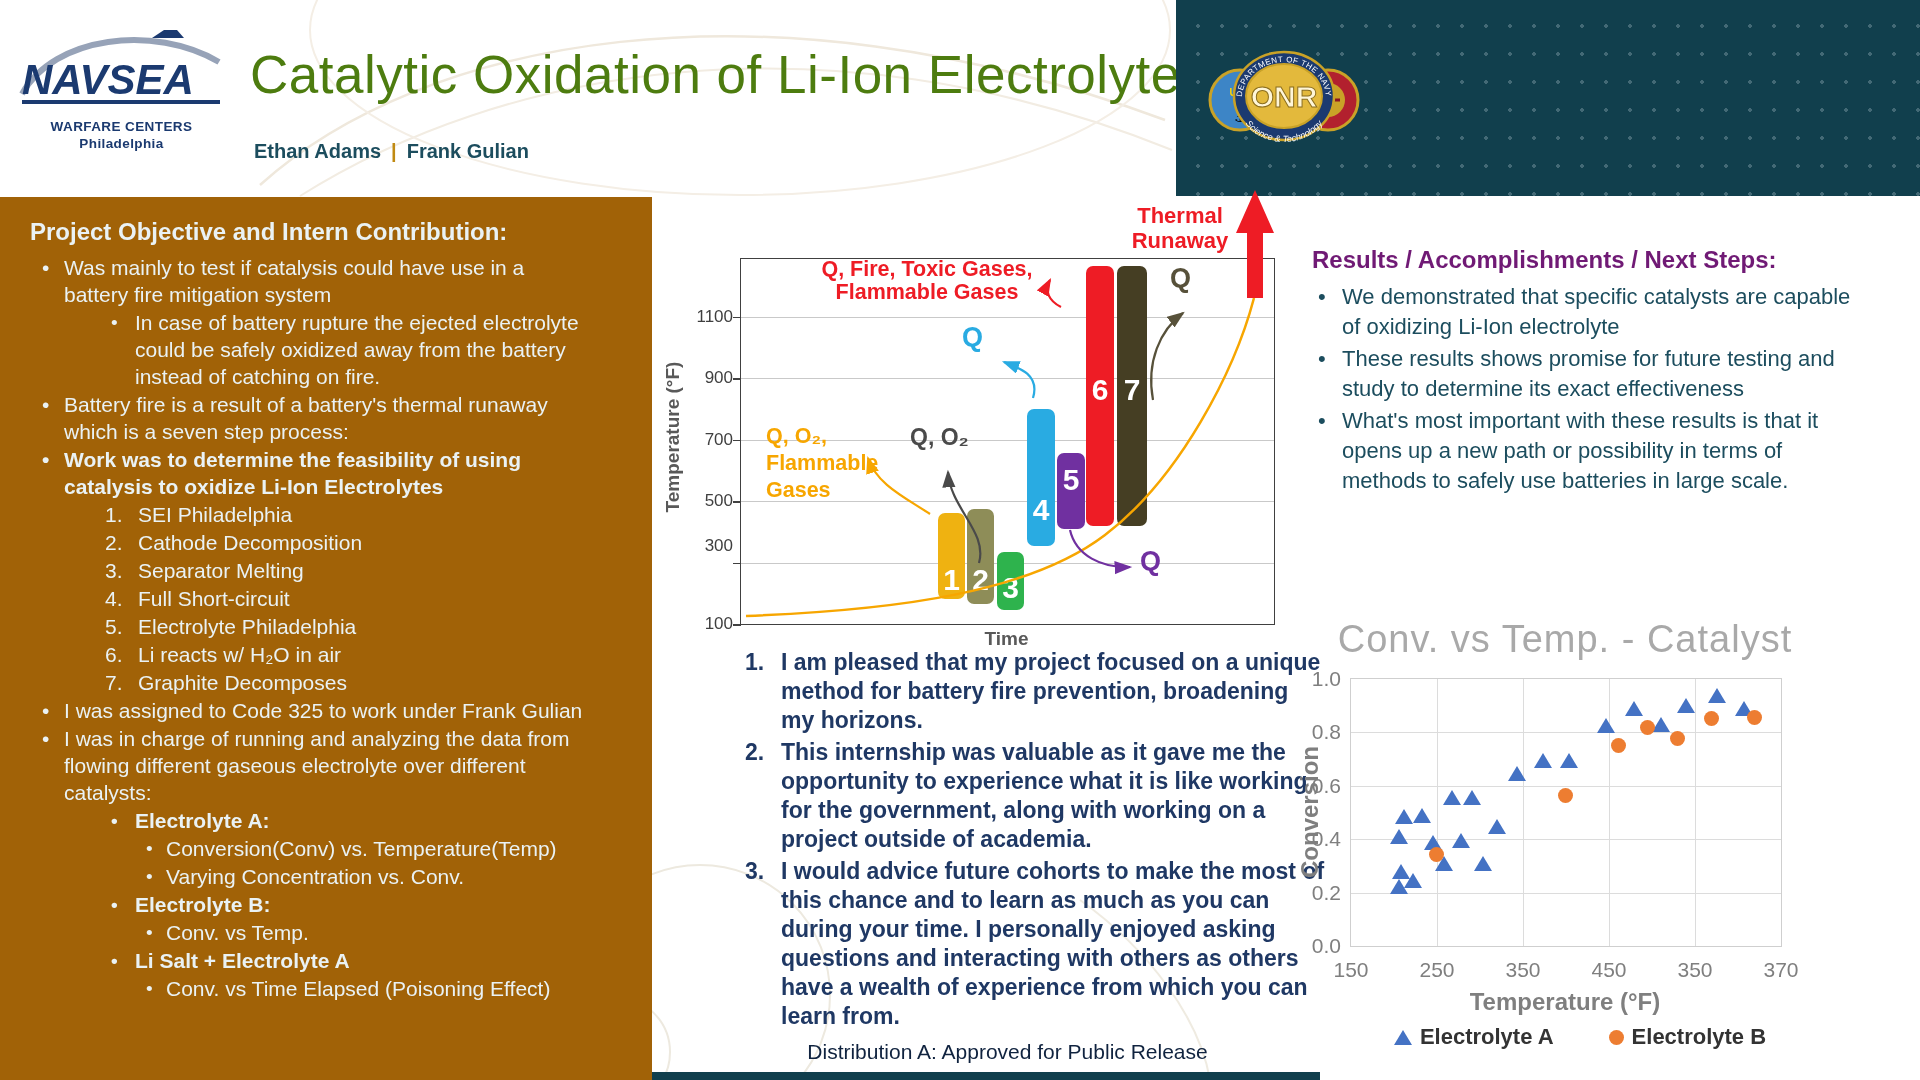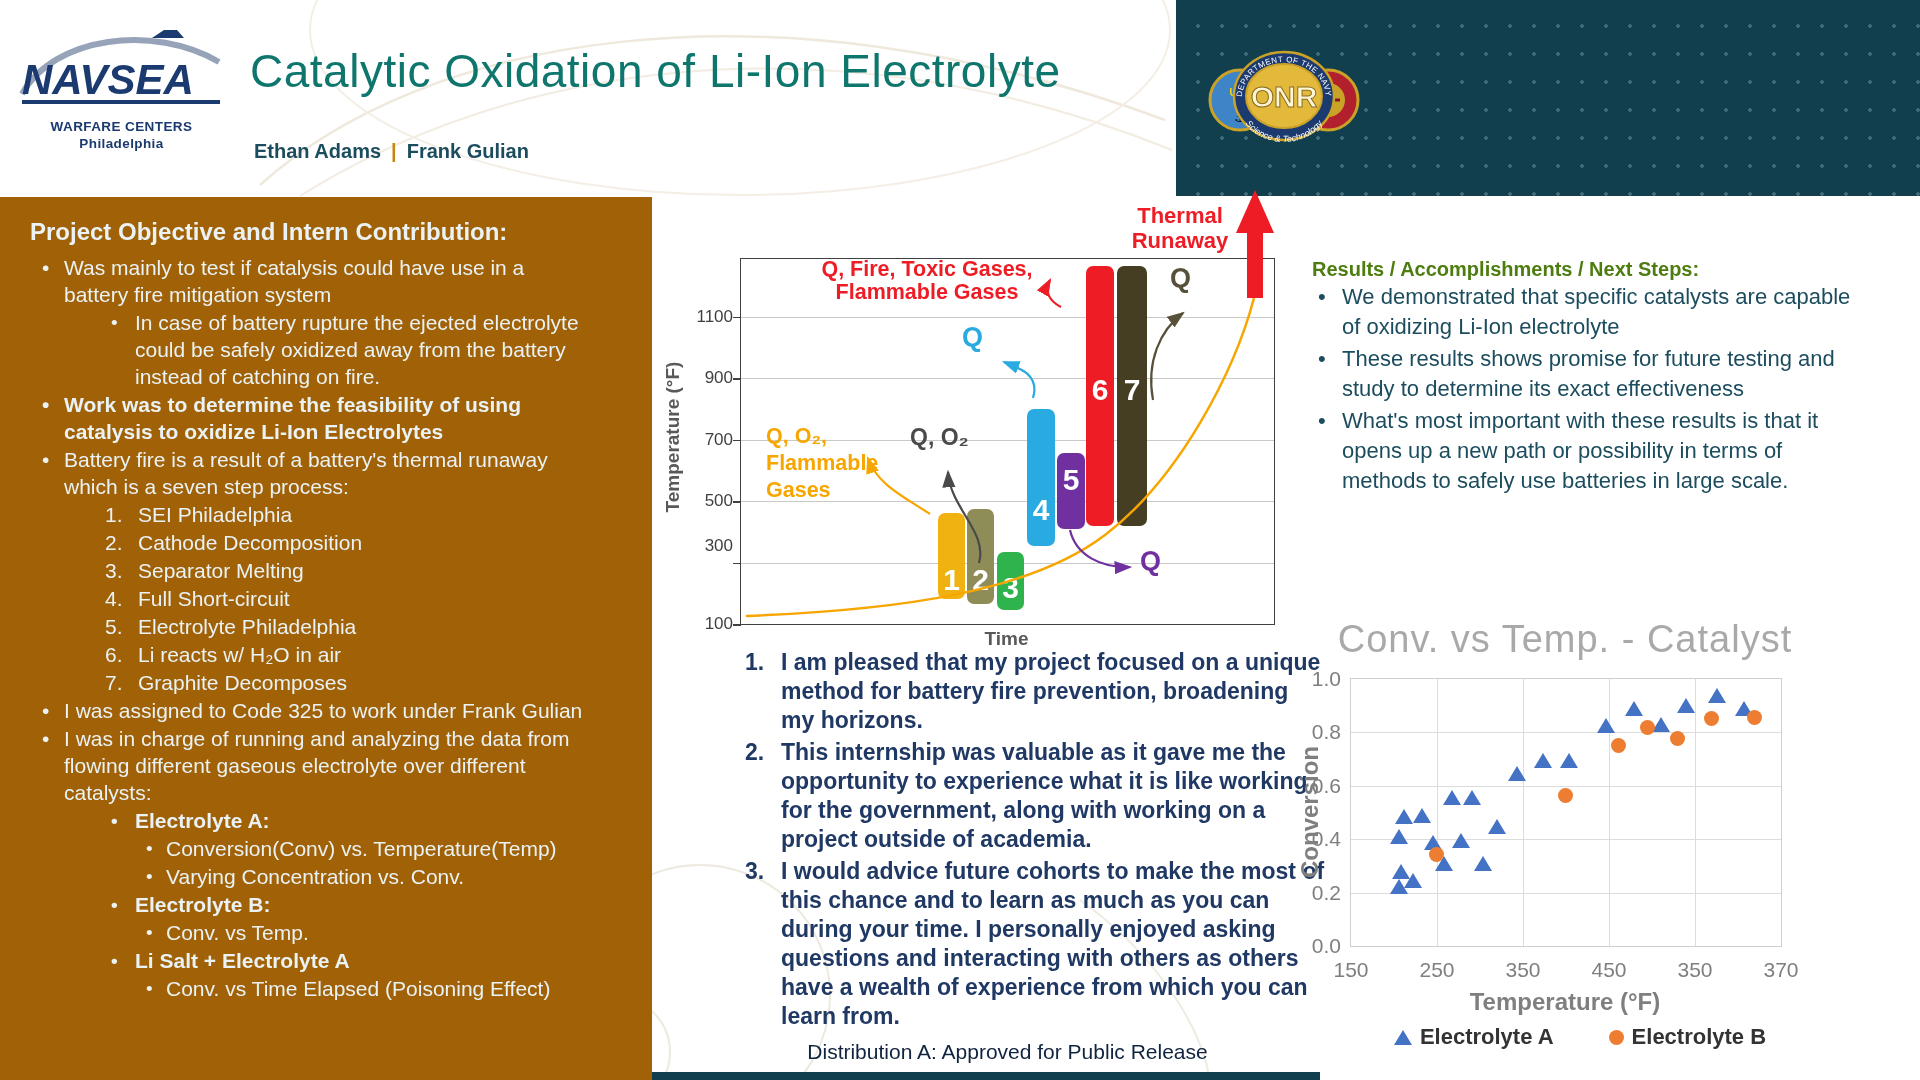--- a/index.html
+++ b/index.html
@@ -1,19 +1,19 @@
 <!DOCTYPE html>
 <html><head>
 <meta charset="utf-8">
 <style>
   html,body{margin:0;padding:0;}
   body{width:1920px;height:1080px;position:relative;overflow:hidden;background:#ffffff;
        font-family:"Liberation Sans","DejaVu Sans",sans-serif;}
   
-  #header-title{position:absolute;left:250px;top:44px;font-size:46px;color:#0f766e;letter-spacing:.5px;white-space:nowrap;}
+  #header-title{position:absolute;left:250px;top:44px;font-size:53px;color:#4d7c0f;letter-spacing:.5px;white-space:nowrap;}
   #authors{position:absolute;left:254px;top:140px;font-size:20px;font-weight:bold;color:#1C4D5E;}
   #authors .sep{color:#C08A12;padding:0 10px;font-weight:bold;}
   #navsea{position:absolute;left:14px;top:22px;width:215px;}
   #navsea .sub{font-size:13.5px;font-weight:bold;color:#1B3A70;text-align:center;letter-spacing:.4px;line-height:17px;}
   #program-box{position:absolute;left:1176px;top:0;width:744px;height:196px;background:#113F4D;}
   #program-box .dots{position:absolute;inset:0;background-image:radial-gradient(circle,rgba(198,216,221,.28) 1.6px,transparent 2px);background-size:24px 28px;background-position:10px 12px;}
   #dots-faint{position:absolute;left:1180px;top:201px;width:740px;height:14px;
       background-image:radial-gradient(circle,rgba(17,63,77,.14) 1.6px,transparent 2px);background-size:24px 28px;background-position:10px 4px;}
   
   #left-panel{position:absolute;left:0;top:197px;width:652px;height:883px;background:#a16207;color:#EAF2F4;}
@@ -47,21 +47,21 @@
   #ann-dark-q{left:1170px;top:263px;font-size:27px;color:#57513A;}
   #ann-purple-q{left:1140px;top:546px;font-size:27px;color:#7030A0;}
   #ann-thermal{left:1118px;top:203px;width:124px;text-align:center;font-size:22px;line-height:25px;color:#EE1C25;}
   
   #reflections{position:absolute;left:745px;top:648px;width:590px;color:#1F3864;font-size:23px;font-weight:bold;line-height:29px;}
   .ref{display:flex;margin-bottom:3px;}
   .ref .num{width:36px;flex:none;}
   .ref .txt{width:545px;}
   #distribution{position:absolute;left:740px;top:1040px;width:535px;text-align:center;font-size:21px;color:#10233F;}
   
-  #results-heading{position:absolute;left:1312px;top:258px;font-size:20px;font-weight:bold;color:#4d7c0f;}
+  #results-heading{position:absolute;left:1312px;top:246px;font-size:24px;font-weight:bold;color:#701a75;}
   #results-list{position:absolute;left:1312px;top:282px;width:560px;font-size:22px;line-height:30px;color:#1C4D5E;}
   .rb{position:relative;padding-left:30px;margin-bottom:2px;}
   .rb::before{content:"\2022";position:absolute;left:6px;top:0;}
   
   #scatter-title{position:absolute;left:1320px;top:618px;width:490px;text-align:center;font-size:38px;color:#A9A9A9;letter-spacing:1px;white-space:nowrap;}
   #scatter-plot{position:absolute;left:1350px;top:678px;width:430px;height:267px;border:1px solid #cfcfcf;}
   .sgridv{position:absolute;top:0;width:1px;height:267px;background:#dcdcdc;}
   .sgridh{position:absolute;left:0;width:430px;height:1px;background:#dcdcdc;}
   .sxtick{position:absolute;top:279px;width:60px;text-align:center;font-size:21px;color:#7f7f7f;}
   .sytick{position:absolute;left:-60px;width:50px;text-align:right;font-size:21px;color:#7f7f7f;}
@@ -137,22 +137,22 @@
   </svg>
 
 </div>
 <div id="dots-faint"></div>
 
 <div id="left-panel">
   <div id="left-heading">Project Objective and Intern Contribution:</div>
   <div id="left-list">
       <div class="item l1">Was mainly to test if catalysis could have use in a battery fire mitigation system</div>
       <div class="item l2">In case of battery rupture the ejected electrolyte could be safely oxidized away from the battery instead of catching on fire.</div>
+      <div class="item l1">Battery fire is a result of a battery's thermal runaway which is a seven step process:</div>
       <div class="item l1 b">Work was to determine the feasibility of using catalysis to oxidize Li-Ion Electrolytes</div>
-      <div class="item l1">Battery fire is a result of a battery's thermal runaway which is a seven step process:</div>
       <div class="item ln">
         <span class="num">1.</span>
         <span>SEI Philadelphia</span>
       </div>
       <div class="item ln">
         <span class="num">2.</span>
         <span>Cathode Decomposition</span>
       </div>
       <div class="item ln">
         <span class="num">3.</span>

